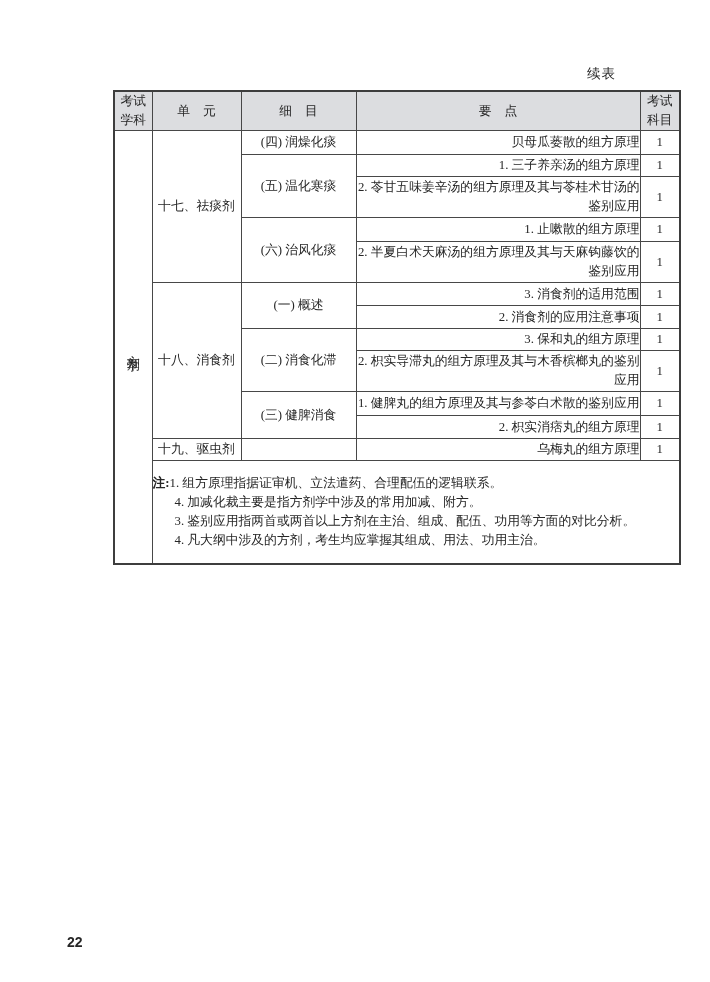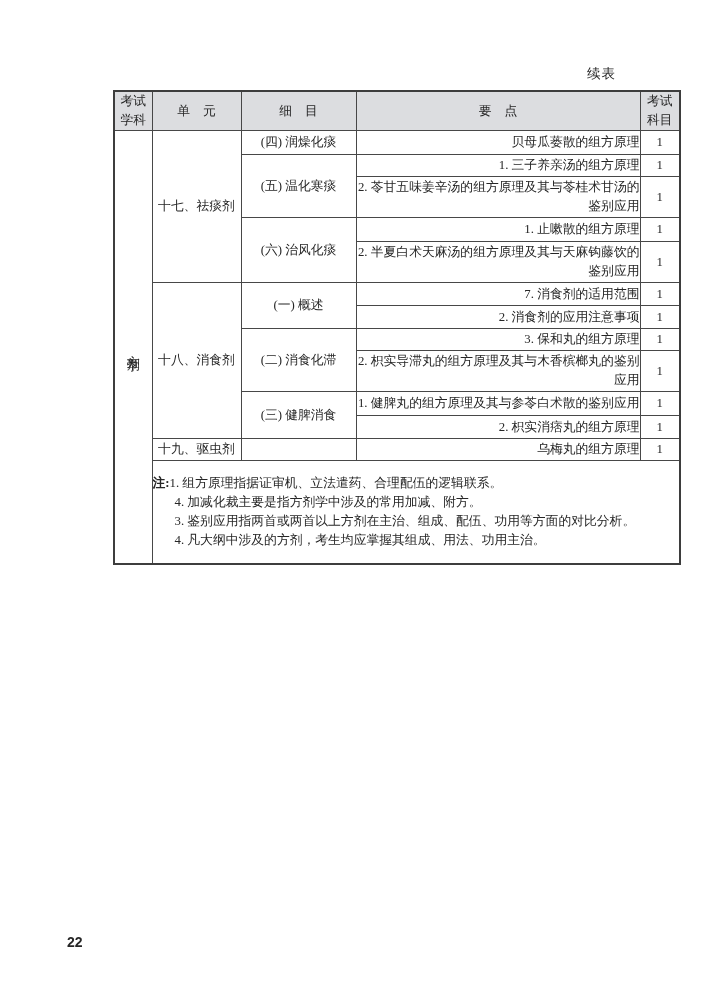--- a/index.html
+++ b/index.html
@@ -155,21 +155,21 @@
       </tr>
 
       <tr style="height:41px">
         <td class="point-cell">2. 半夏白术天麻汤的组方原理及其与天麻钩藤饮的鉴别应用</td>
         <td class="score-cell">1</td>
       </tr>
 
       <tr style="height:23px">
         <td class="unit-cell" rowspan="6">十八、消食剂</td>
         <td class="detail-cell" rowspan="2">(一) 概述</td>
-        <td class="point-cell">7. 消食剂的适用范围</td>
+        <td class="point-cell">3. 消食剂的适用范围</td>
         <td class="score-cell">1</td>
       </tr>
 
       <tr style="height:23px">
         <td class="point-cell">2. 消食剂的应用注意事项</td>
         <td class="score-cell">1</td>
       </tr>
 
       <tr style="height:22px">
         <td class="detail-cell" rowspan="2">(二) 消食化滞</td>

